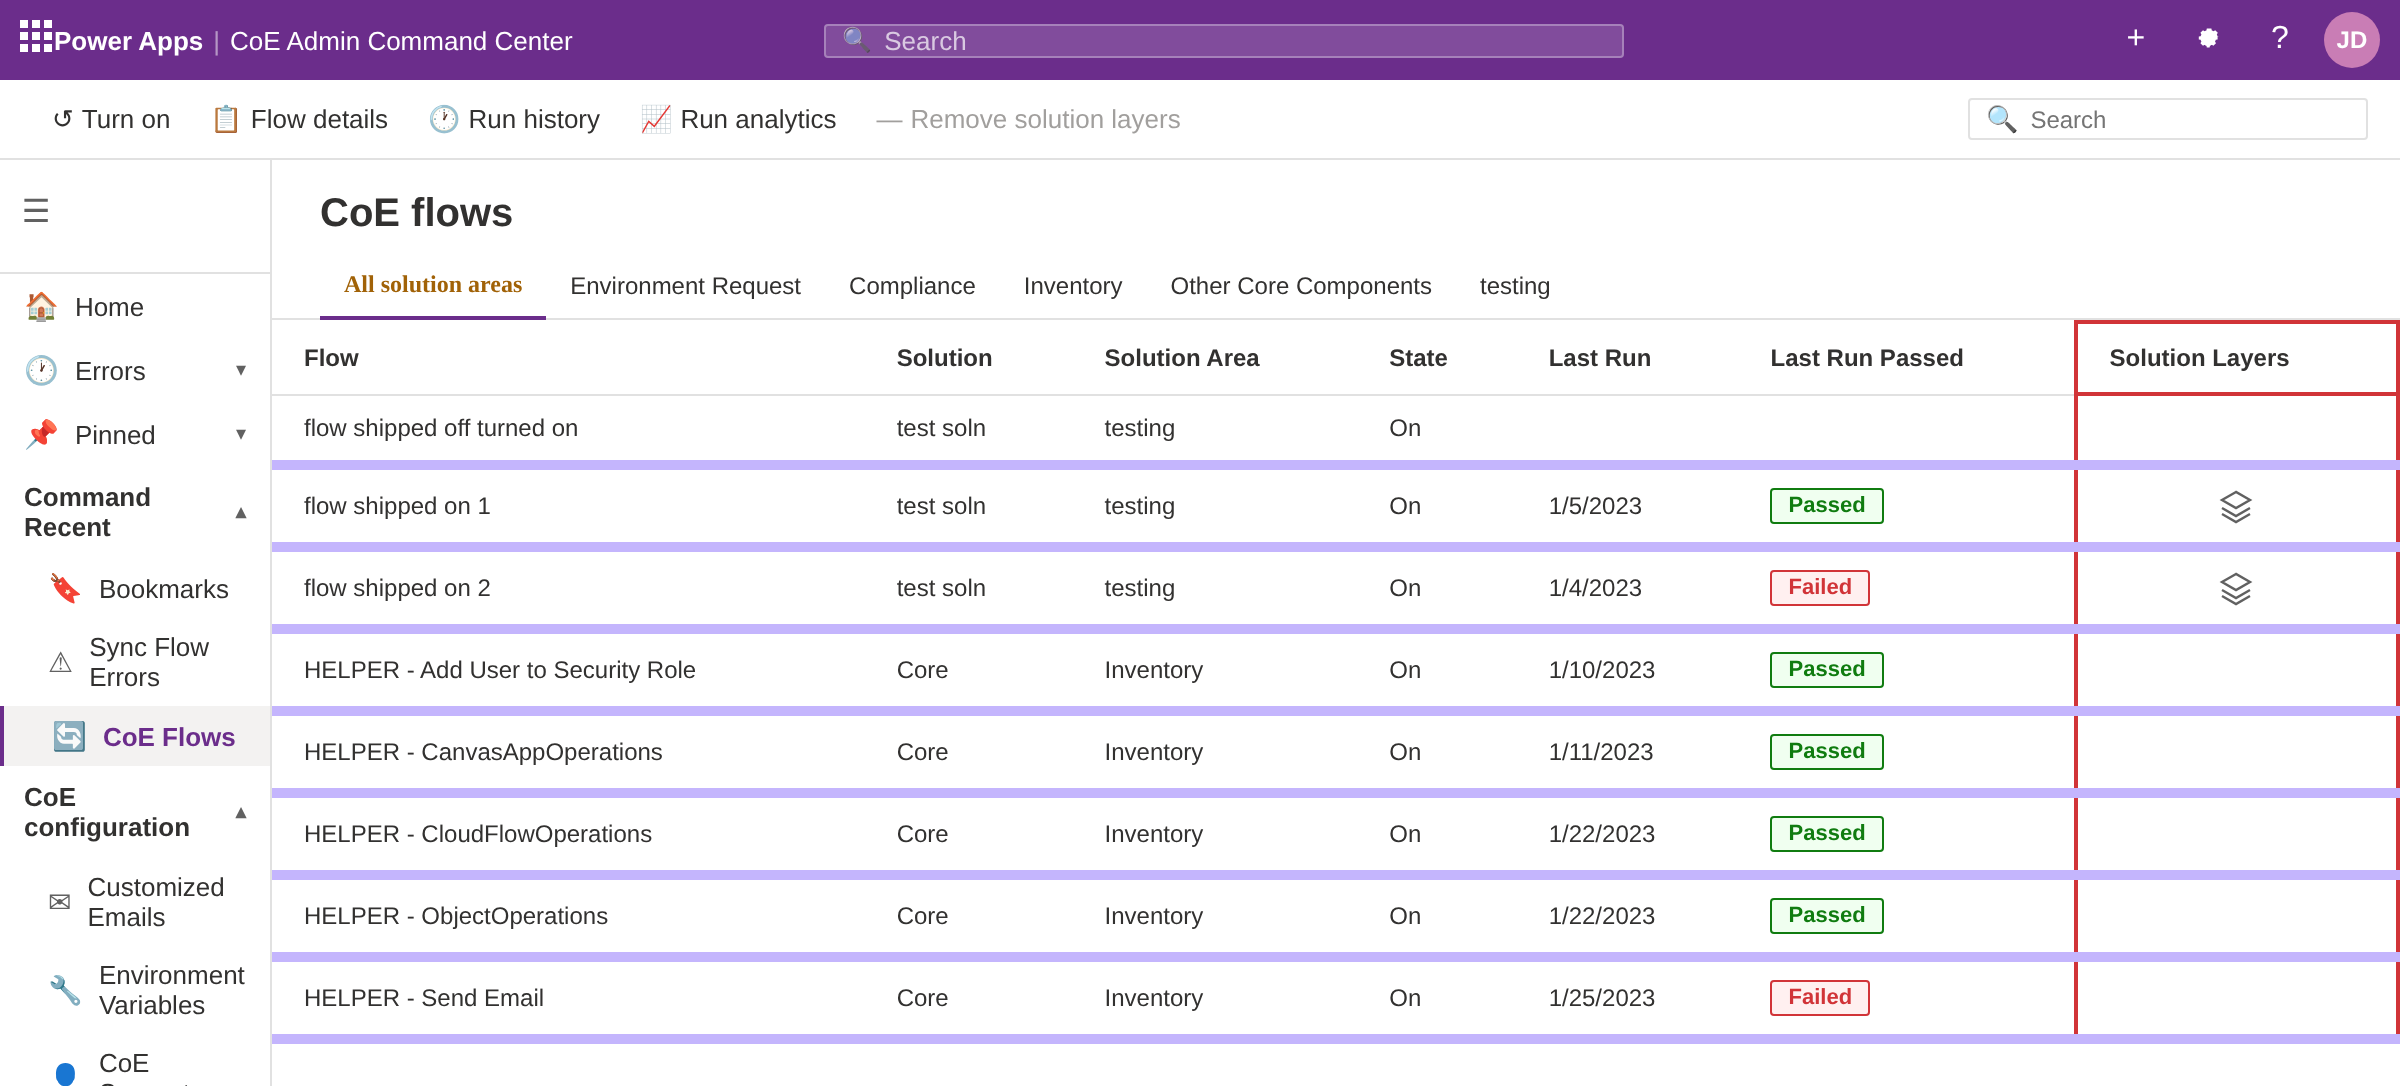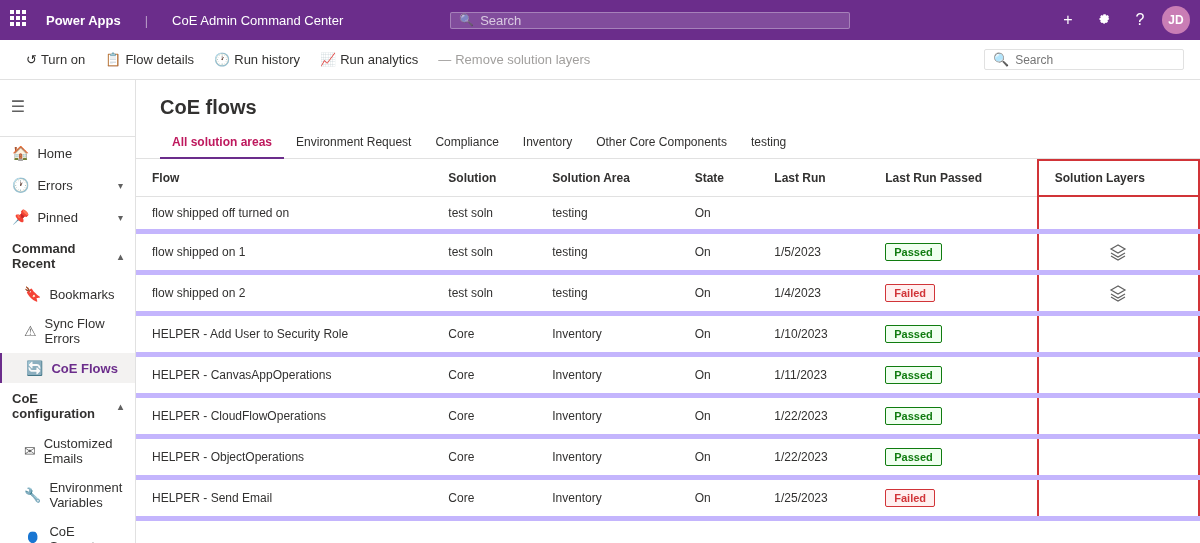--- a/index.html
+++ b/index.html
@@ -8,21 +8,21 @@
     
     .top-bar {
       background: #6b2d8b;
       height: 40px;
       display: flex;
       align-items: center;
       padding: 0 10px;
       gap: 10px;
       flex-shrink: 0;
     }
-    .top-bar-logo { display: flex; align-items: center; gap: 20px; }
+    .top-bar-logo { display: flex; align-items: center; gap: 1px; }
     .top-bar-logo .grid-icon { color: white; font-size: 16px; }
     .top-bar-logo .app-name { color: white; font-weight: 600; font-size: 13px; }
     .top-bar-logo .separator { color: rgba(255,255,255,0.5); margin: 0 4px; }
     .top-bar-logo .app-context { color: white; font-size: 13px; }
     .search-bar {
       flex: 1;
       max-width: 400px;
       margin: 0 auto;
       background: rgba(255,255,255,0.15);
       border: 1px solid rgba(255,255,255,0.3);
@@ -172,21 +172,21 @@
     }
     .tab {
       padding: 8px 12px;
       cursor: pointer;
       color: #323130;
       font-size: 12px;
       border-bottom: 2px solid transparent;
       margin-bottom: -1px;
       white-space: nowrap;
     }
-    .tab.active { color: #be185d; border-bottom-color: #6b2d8b; font-weight: 600; }
+    .tab.active { color: #a16207; border-bottom-color: #6b2d8b; font-weight: 600; font-family: Liberation Serif, serif; }
 
     
     .table-container {
       flex: 1;
       overflow-y: auto;
       padding: 0;
     }
     table {
       width: 100%;
       border-collapse: collapse;

